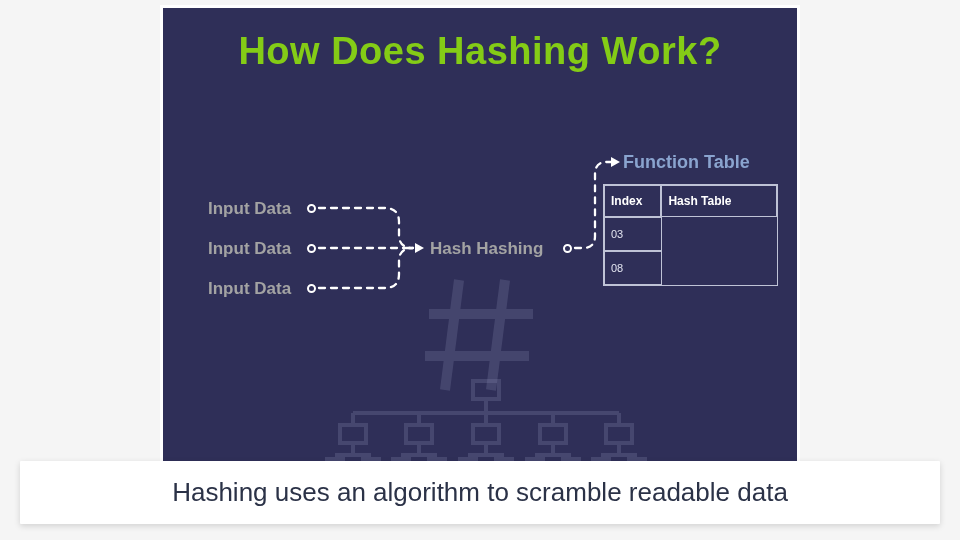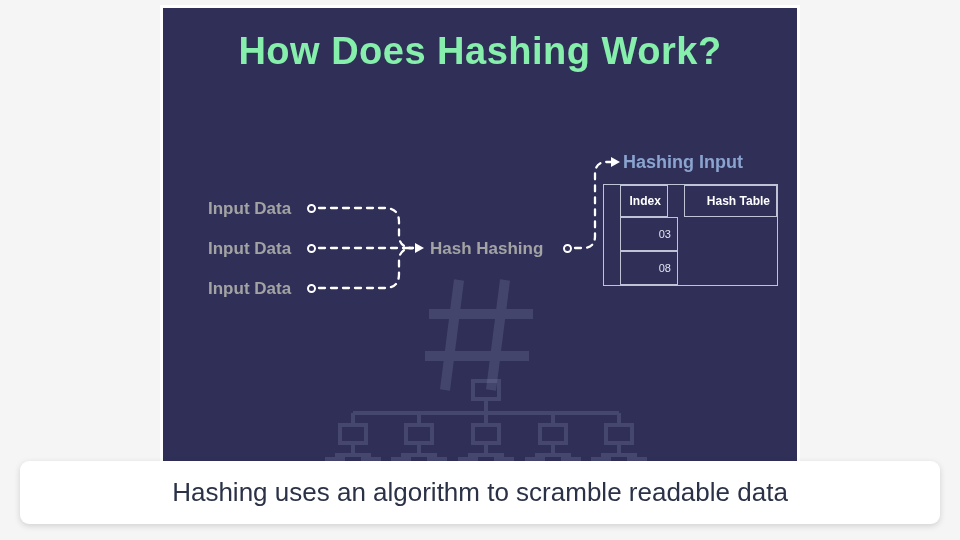--- a/index.html
+++ b/index.html
@@ -18,21 +18,21 @@
     background: #2f2f58;
     border: 3px solid #ffffff;
     border-bottom: none;
     overflow: hidden;
   }
   .title {
     position: absolute;
     top: 22px;
     left: 0; right: 0;
     text-align: center;
-    color: #86efac;
+    color: #84cc16;
     font-weight: 900;
     font-size: 38px;
     letter-spacing: 0.5px;
   }
   .label {
     position: absolute;
     color: #a3a3a3;
     font-weight: 700;
     font-size: 17px;
   }
@@ -66,37 +66,36 @@
     top: 176px;
     width: 175px;
     border: 1px solid #bfc3d6;
     color: #e2e4ef;
     font-size: 11px;
   }
   .table .row { display: flex; }
   .table .cell {
     border: 1px solid #bfc3d6;
     padding: 10px 6px;
-    text-align: right;
-    margin-left: 16px;
+    text-align: left;
   }
   .table .cell.idx { width: 58px; }
   .table .cell.val { width: 117px; }
   .table .hdr .cell { font-weight: 700; font-size: 12px; color: #ffffff; padding: 8px 6px; }
 
   .caption {
     position: absolute;
     left: 20px;
     right: 20px;
     bottom: 16px;
     background: #ffffff;
     box-shadow: 0 2px 6px rgba(0,0,0,0.15);
     text-align: center;
     padding: 16px 1px;
-    border-radius: 9px;
+    border-radius: 1px;
   }
   .caption span {
     color: #2b3247;
     font-size: 26px;
     font-weight: 400;
   }
 
   
   .hash-wm {
     position: absolute;
@@ -126,21 +125,21 @@
 <div class="stage">
 
   <div class="card">
 
     <div class="title">How Does Hashing Work?</div>
 
     <div class="label inp1">Input Data</div>
     <div class="label inp2">Input Data</div>
     <div class="label inp3">Input Data</div>
     <div class="label hf">Hash Hashing</div>
-    <div class="label ht">Hashing Input</div>
+    <div class="label ht">Function Table</div>
 
     <div class="circ" style="left:144px; top:196px;"></div>
     <div class="circ" style="left:144px; top:236px;"></div>
     <div class="circ" style="left:144px; top:276px;"></div>
     <div class="circ" style="left:400px; top:236px;"></div>
 
     <svg class="connectors">
       <g stroke="#ffffff" stroke-width="2.3" stroke-dasharray="6,6" fill="none" stroke-linecap="round">
 
         <path d="M156,200 L222,200 Q236,200 236,214 L236,227 Q236,240 250,240"></path>

